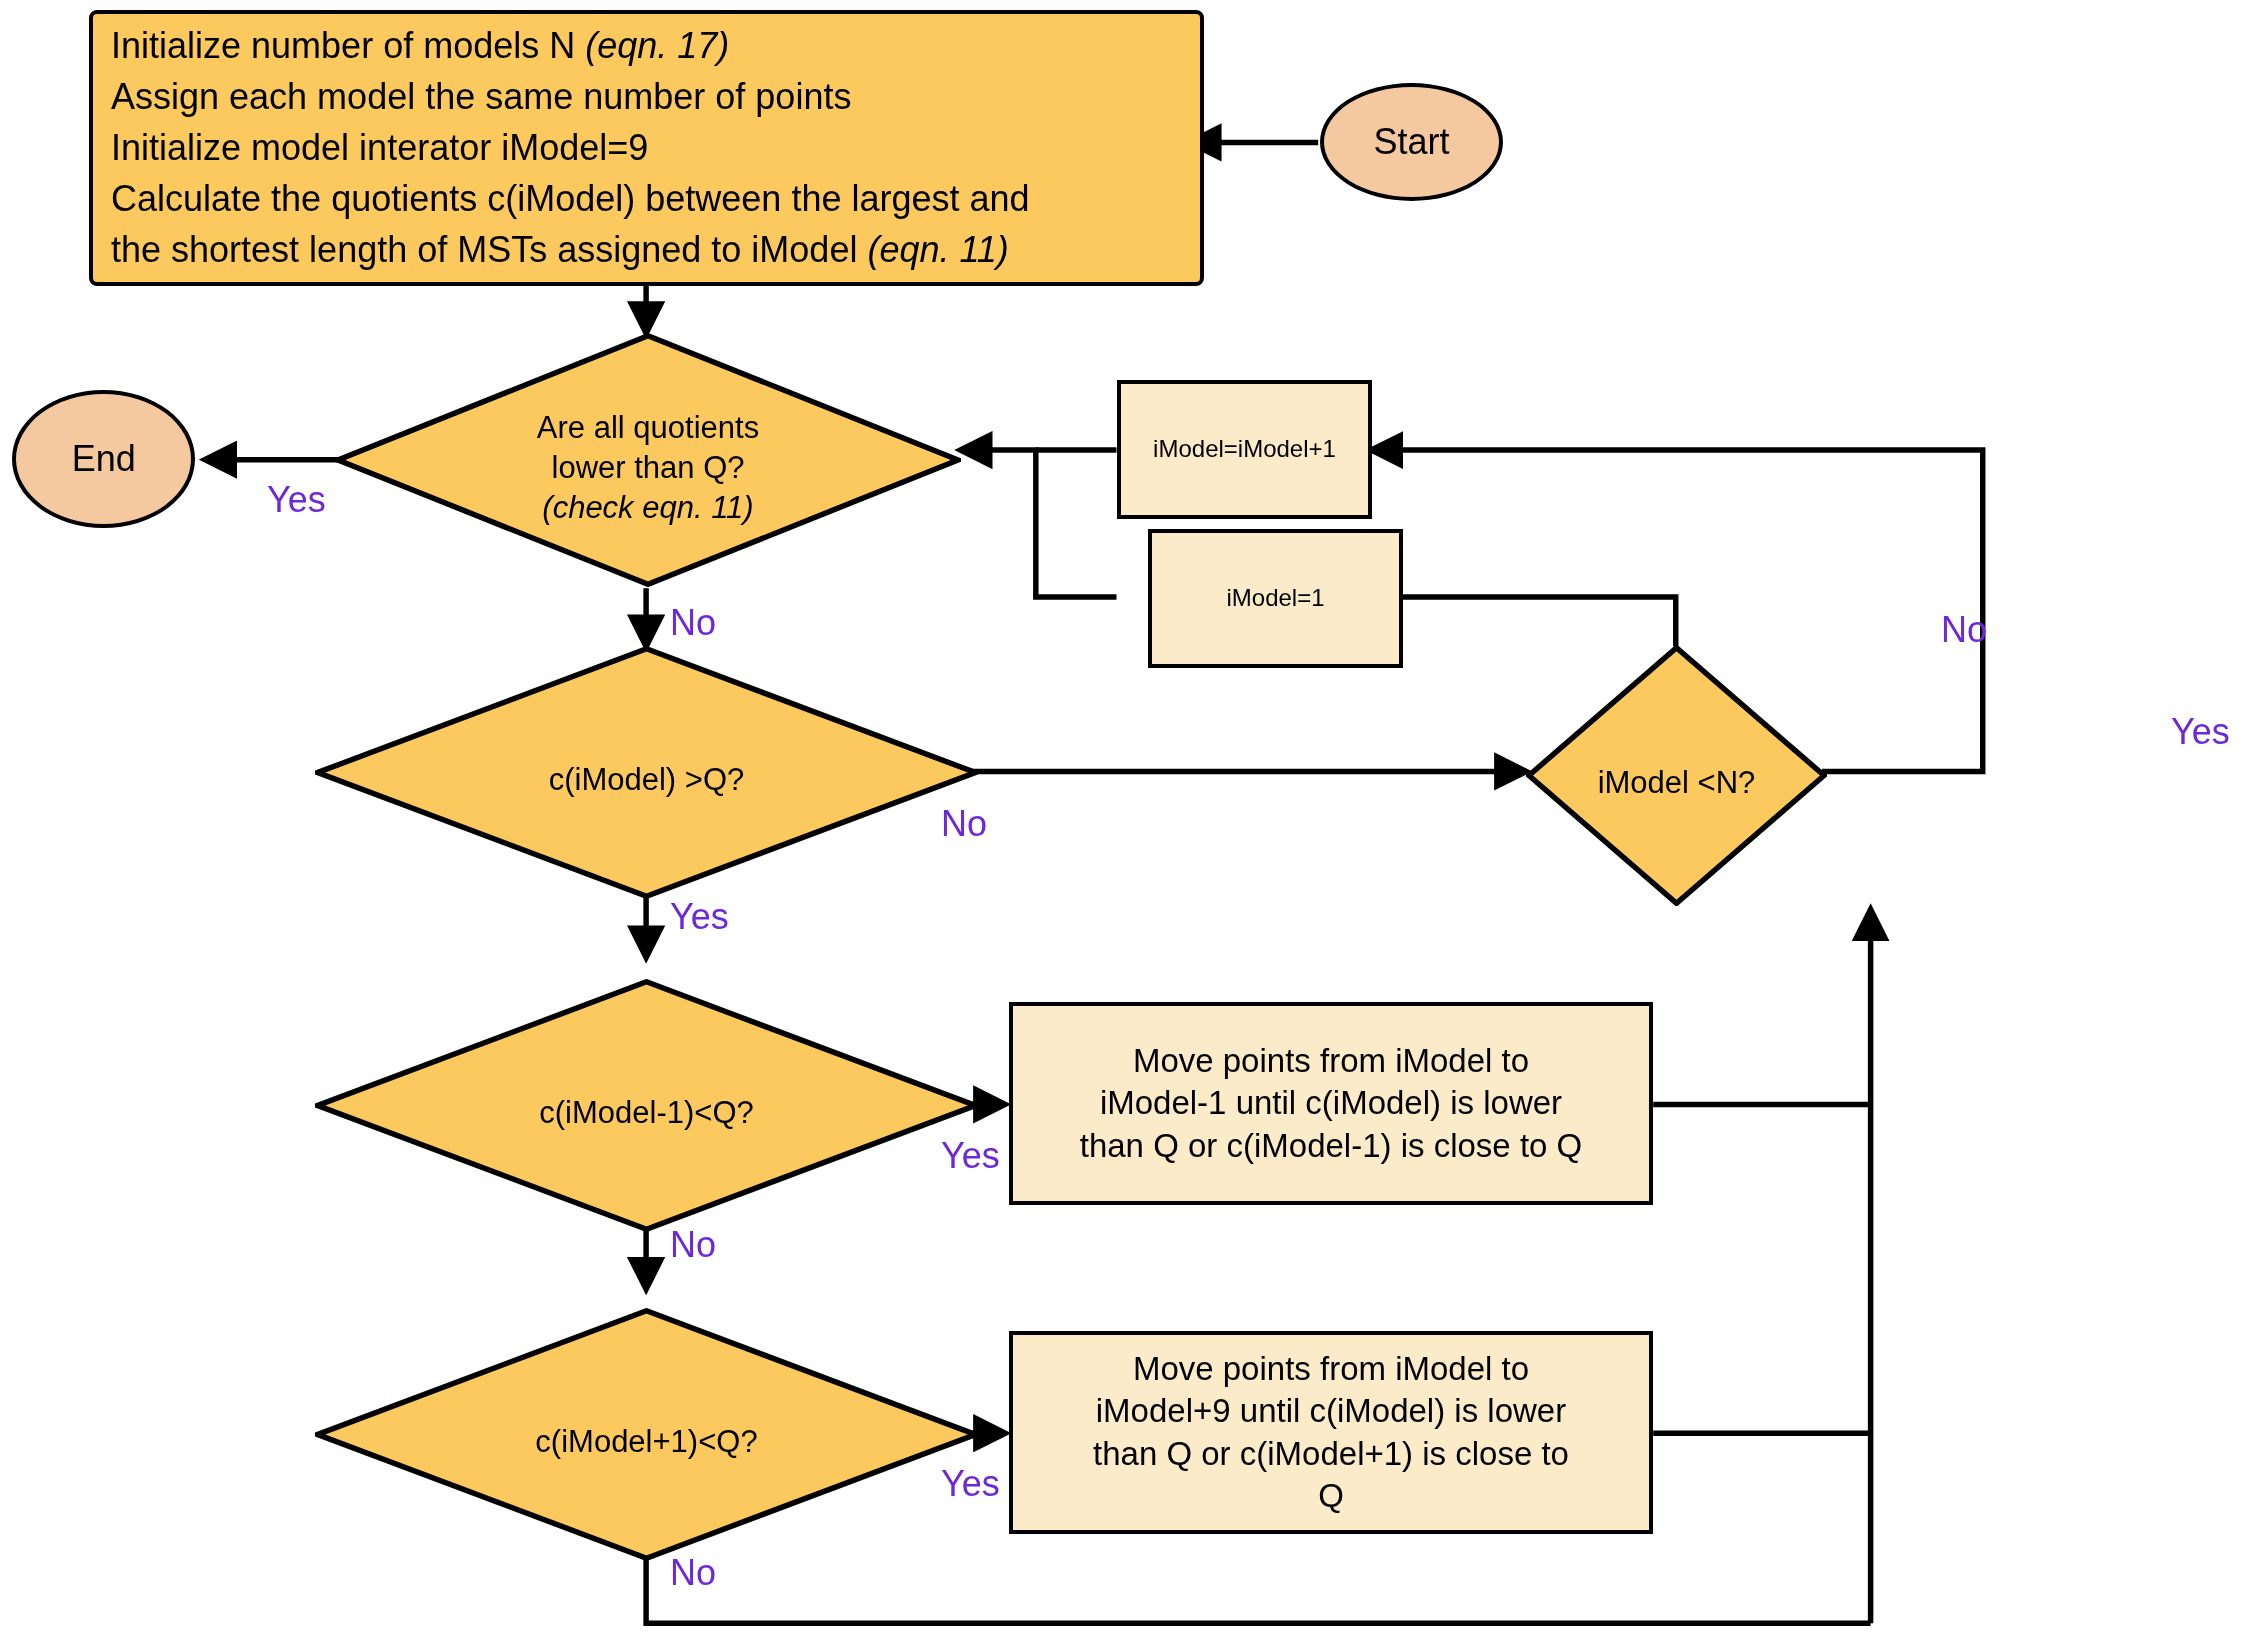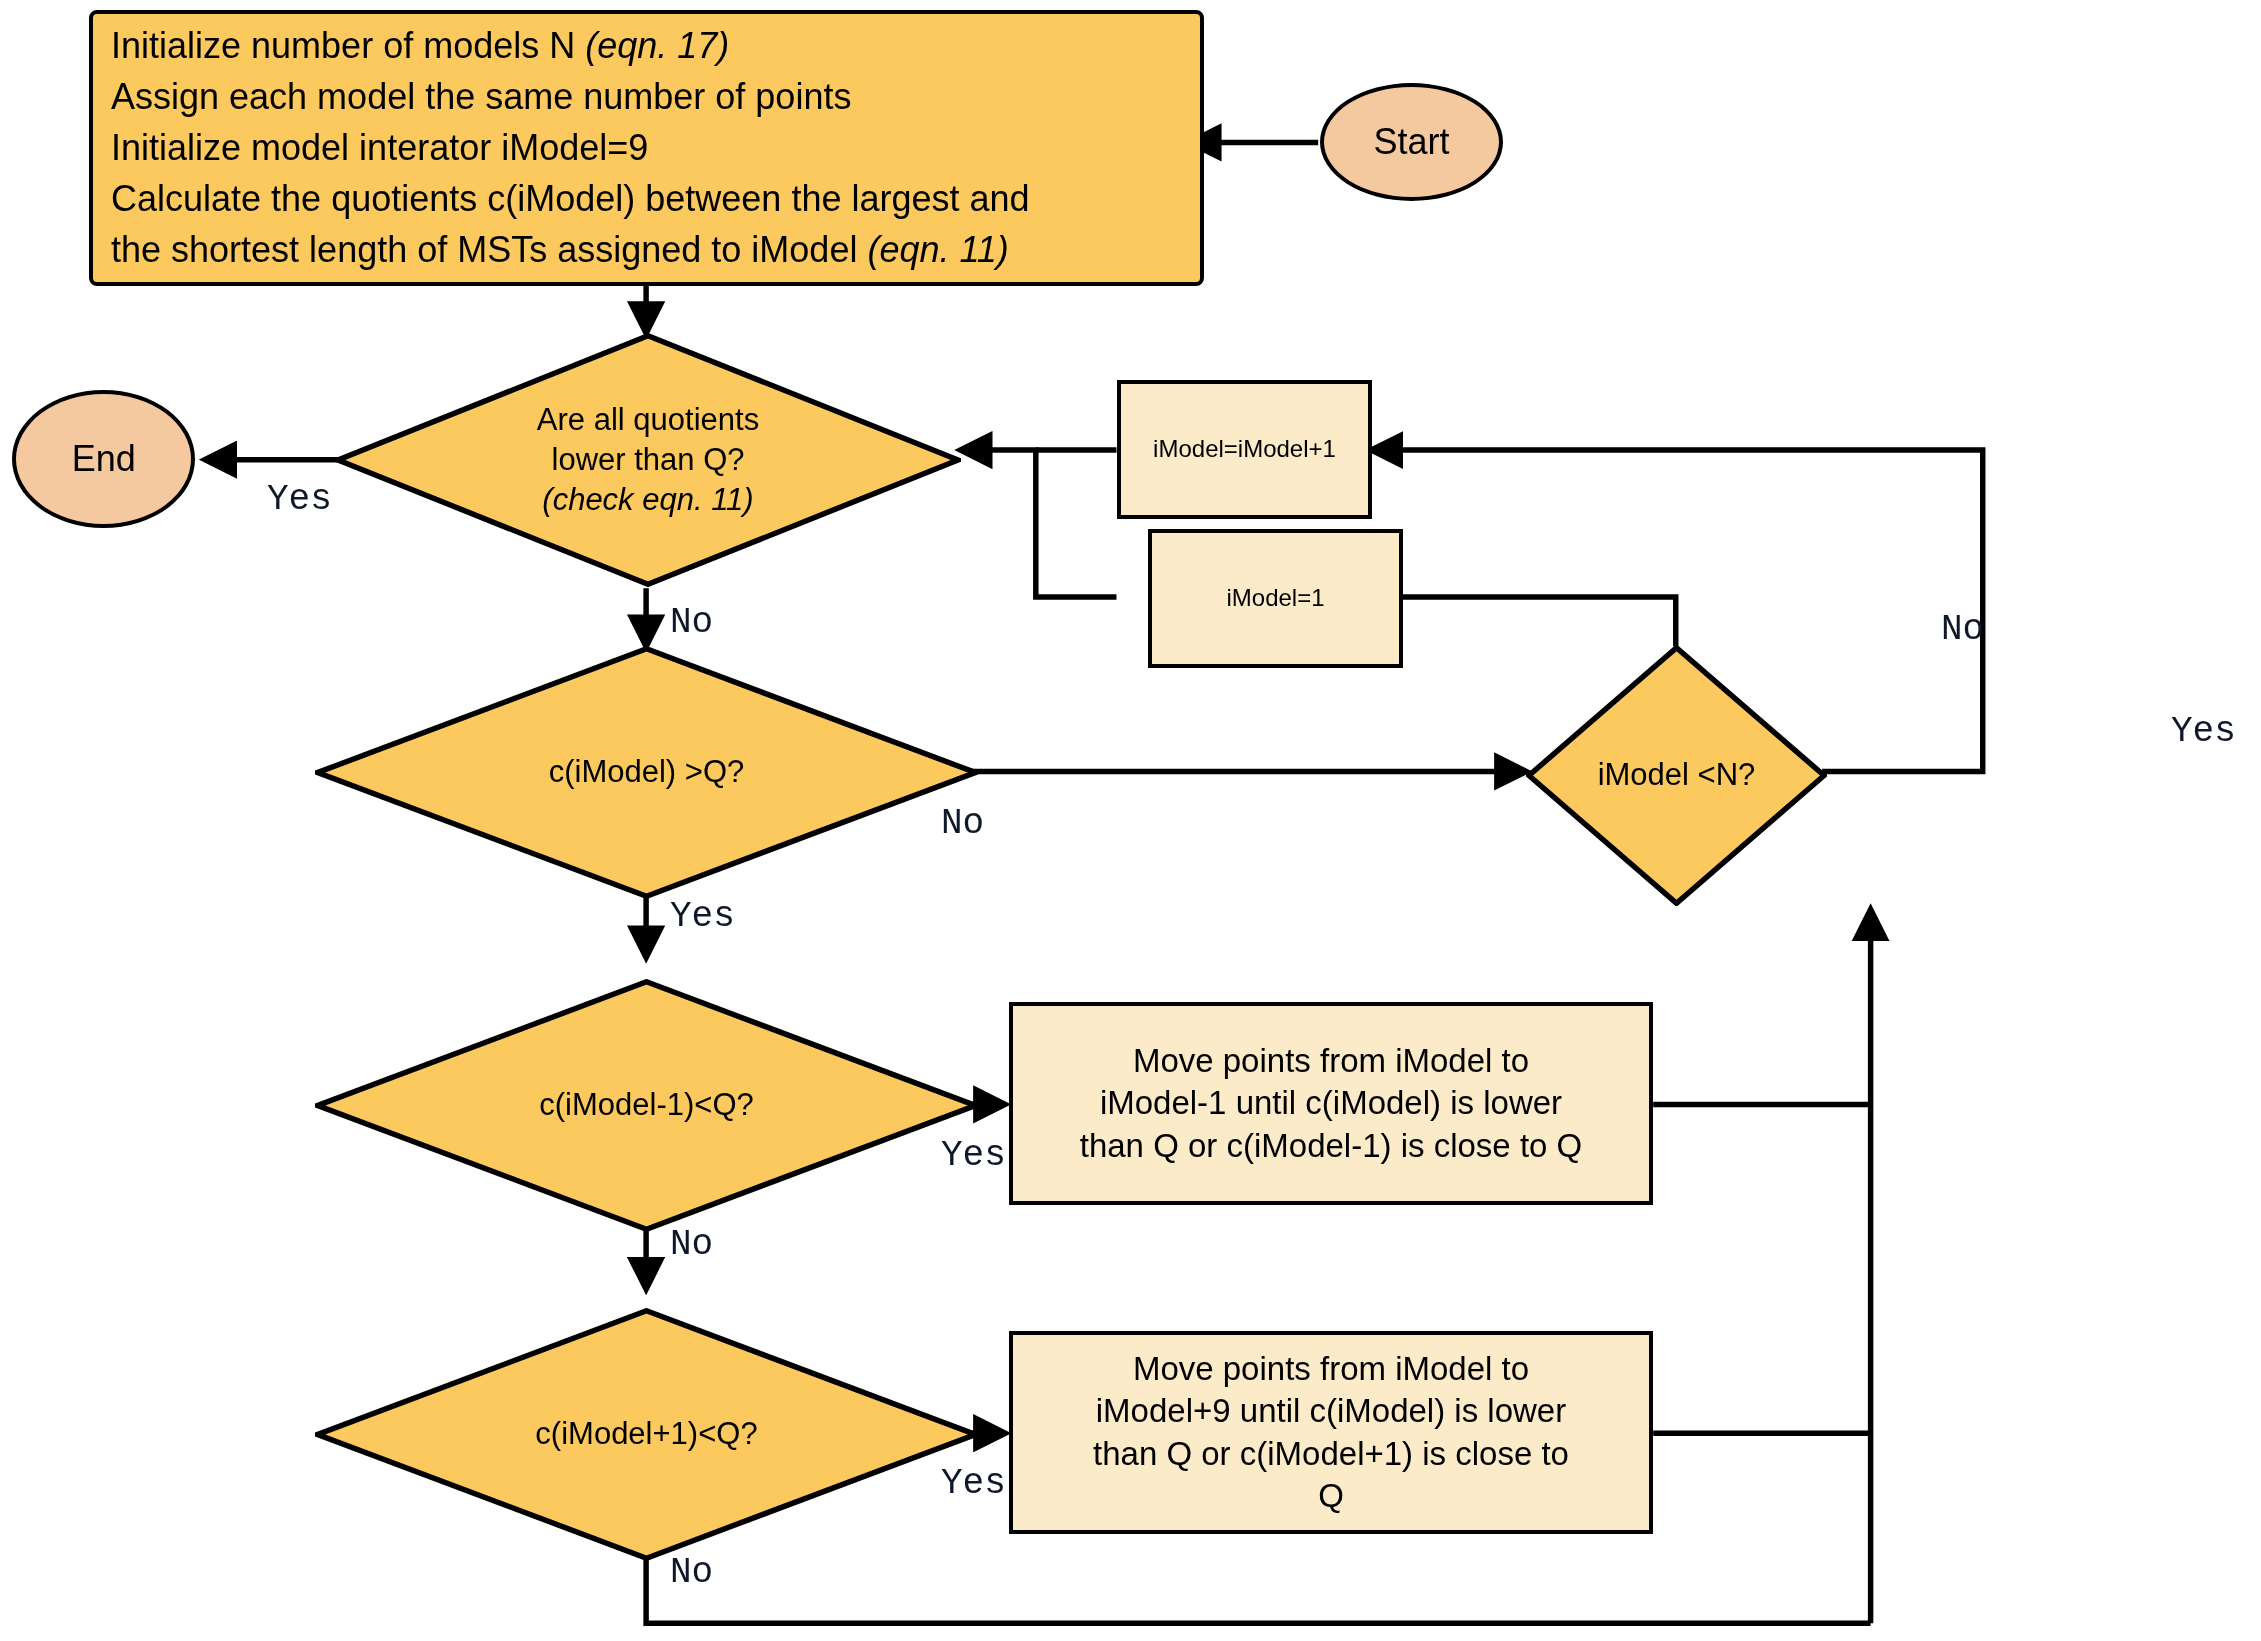--- a/index.html
+++ b/index.html
@@ -30,26 +30,26 @@
   .rounded .txt{padding:0 18px;width:100%;}
   .term{
     border:4.1px solid #000000;
     background:#F4C9A0;
     border-radius:50%;
     text-align:center;
   }
   .diamond-wrap{position:absolute;}
   .diamond-wrap svg{position:absolute;left:0;top:0;}
   .diamond-label{
-    position:absolute;left:0;top:0;width:100%;height:100%;
+    position:absolute;left:0;top:8px;width:100%;height:100%;
     display:flex;align-items:center;justify-content:center;
     text-align:center;line-height:1.3;
     pointer-events:none;
   }
-  .edge-label{position:absolute;color:#0f172a;white-space:nowrap;font-family:Liberation Mono, monospace;}
+  .edge-label{position:absolute;color:#6d28d9;white-space:nowrap;}
   .ital{font-style:italic;}
   .l1{font-size:36px;}
   .l2{font-size:33px;}
   .l3{font-size:31px;}
   .l4{font-size:24px;}
 </style>
 </head>
 <body>
 
 <div id="canvas">

